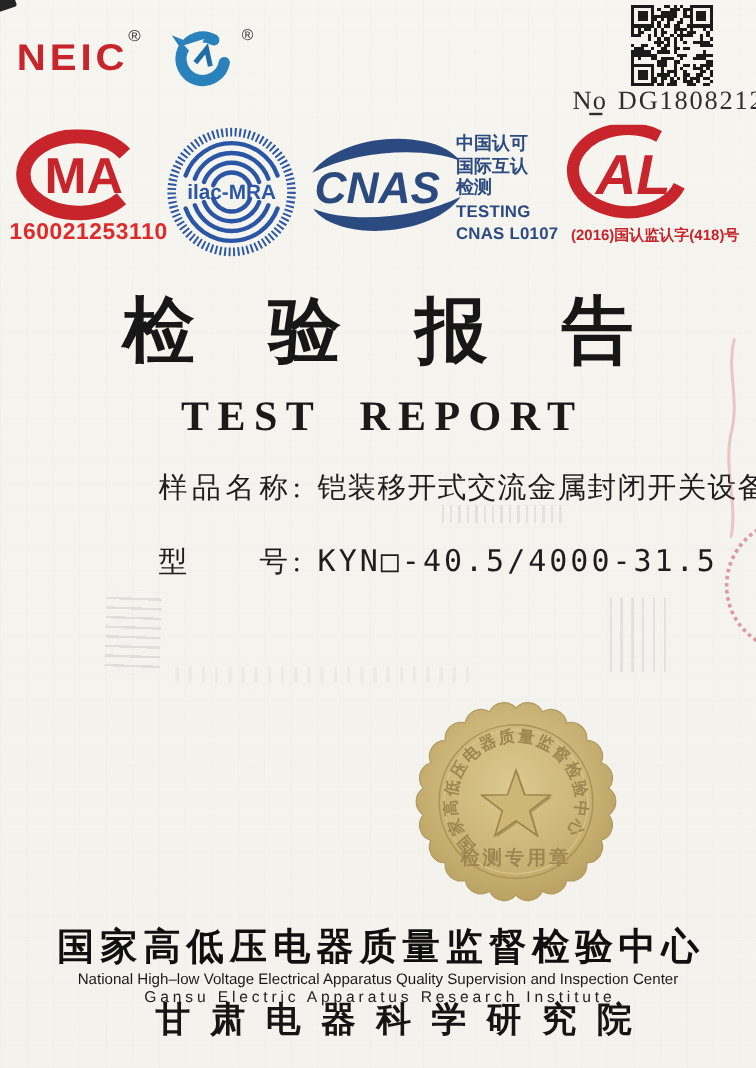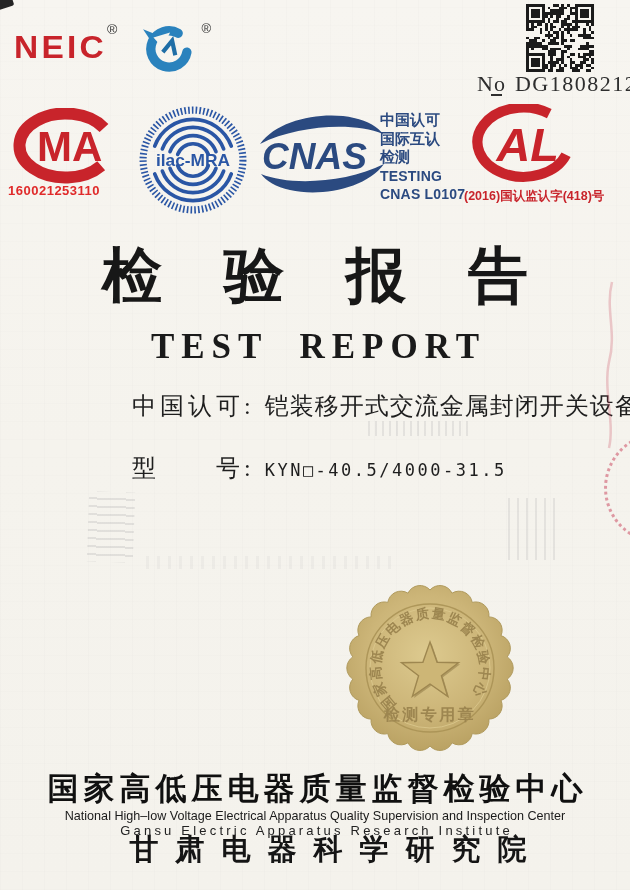--- a/index.html
+++ b/index.html
@@ -27,41 +27,41 @@
   .reg{font-size:13px;font-weight:400;color:#333;vertical-align:top;position:relative;top:-8px;letter-spacing:0;}
   .glogo{left:141px;top:21px;width:70px;height:54px;}
   .glogo .reg{position:absolute;right:0;top:0;}
   
   .qr{left:524px;top:4px;width:72px;height:68px;}
   .docno{left:477px;top:71px;font-family:"Liberation Serif",serif;font-size:22px;color:#2e2e2e;letter-spacing:1px;white-space:nowrap;}
   .docno .num{margin-left:9px;letter-spacing:1.5px;}
   .docno-underline{left:491px;top:94px;width:11px;height:2px;background:#2e2e2e;}
   
   .cma{left:12px;top:108px;width:112px;height:78px;}
-  .cma-num{left:8px;top:183px;width:124px;text-align:left;font-weight:800;font-size:13px;color:var(--red-bright);letter-spacing:0.5px;}
+  .cma-num{left:8px;top:183px;width:124px;text-align:left;font-weight:800;font-size:19px;color:var(--red-bright);letter-spacing:0.5px;}
   .ilac{left:138px;top:105px;width:110px;height:110px;}
   .cnas{left:254px;top:113px;width:136px;height:82px;}
   .cnas-lines{left:380px;top:111px;width:100px;color:var(--navy);font-weight:700;font-size:15px;line-height:18.5px;}
   .cnas-lines .en{font-size:14px;letter-spacing:0.2px;}
   .cal{left:472px;top:104px;width:106px;height:82px;}
-  .cal-caption{left:464px;top:188px;width:164px;text-align:left;font-weight:700;font-size:12.5px;color:var(--red);}
+  .cal-caption{left:464px;top:188px;width:164px;text-align:center;font-weight:700;font-size:12.5px;color:var(--red);}
   
   .center-line{left:0;width:630px;text-align:center;}
   .title-zh{top:236px;font-size:60px;font-weight:900;color:#171717;}
   .title-zh .t{display:inline-block;letter-spacing:62px;margin-right:-62px;font-family:"Liberation Sans",sans-serif;}
   .title-en{top:327px;font-family:"Liberation Serif",serif;font-weight:700;font-size:35px;color:#1a1a1a;}
   .title-en .t{display:inline-block;letter-spacing:7px;margin-right:-7px;word-spacing:16px;}
   
   .field{left:132px;white-space:nowrap;font-family:"Liberation Serif",serif;font-size:24px;color:#1e1e1e;}
   .f1{top:390px;}
   .f2{top:452px;}
   .f3{top:512px;}
   .field .lab{letter-spacing:4px;}
   .field .val{margin-left:10px;letter-spacing:1px;}
-  .f2 .val{font-family:"DejaVu Sans Mono",monospace;font-size:17px;letter-spacing:2.5px;}
+  .f2 .val{font-family:"DejaVu Sans Mono",monospace;font-size:25px;letter-spacing:2.5px;}
   
   .seal{left:342px;top:580px;width:176px;height:176px;}
   
   .org-zh{top:768px;font-size:31px;font-weight:800;color:#101010;}
   .org-zh .t{display:inline-block;letter-spacing:5px;margin-right:-5px;}
   .org-en{top:809px;font-size:12.6px;color:#1a1a1a;}
   .inst-zh{top:830px;font-size:29px;font-weight:700;color:#151515;padding-left:26px;}
   .inst-zh .t{display:inline-block;letter-spacing:17px;margin-right:-17px;}
   .inst-en{top:823px;font-size:13px;color:#222;}
   .inst-en .t{display:inline-block;letter-spacing:3.2px;margin-right:-3.2px;}
@@ -476,21 +476,21 @@
   <svg class="abs cal" viewBox="0 0 104 80">
     <path d="M 75.8 9.2 A 45 34 0 1 0 92.3 49.6" fill="none" stroke="#c8242b" stroke-width="10"></path>
     <text x="24" y="56" font-size="46" font-weight="900" font-style="italic" fill="#c8242b" font-family="Liberation Sans, sans-serif">AL</text>
   </svg>
   <div class="abs cal-caption">(2016)国认监认字(418)号</div>
 
   <div class="abs center-line title-zh"><span class="t">检验报告</span></div>
   <div class="abs center-line title-en"><span class="t">TEST REPORT</span></div>
 
   <div class="abs field f1">
-    <span class="lab">中国认可:</span><span class="val">铠装移开式交流金属封闭开关设备</span>
+    <span class="lab">样品名称:</span><span class="val">铠装移开式交流金属封闭开关设备</span>
   </div>
   <div class="abs field f2">
     <span class="lab">型　　号:</span><span class="val">KYN□-40.5/4000-31.5</span>
   </div>
 
   <svg class="abs seal" viewBox="0 0 176 176">
     <defs>
       <radialGradient id="goldGrad" cx="48%" cy="42%" r="60%">
         <stop offset="0%" stop-color="#ddca8f"></stop>
         <stop offset="60%" stop-color="#ccb578"></stop>

